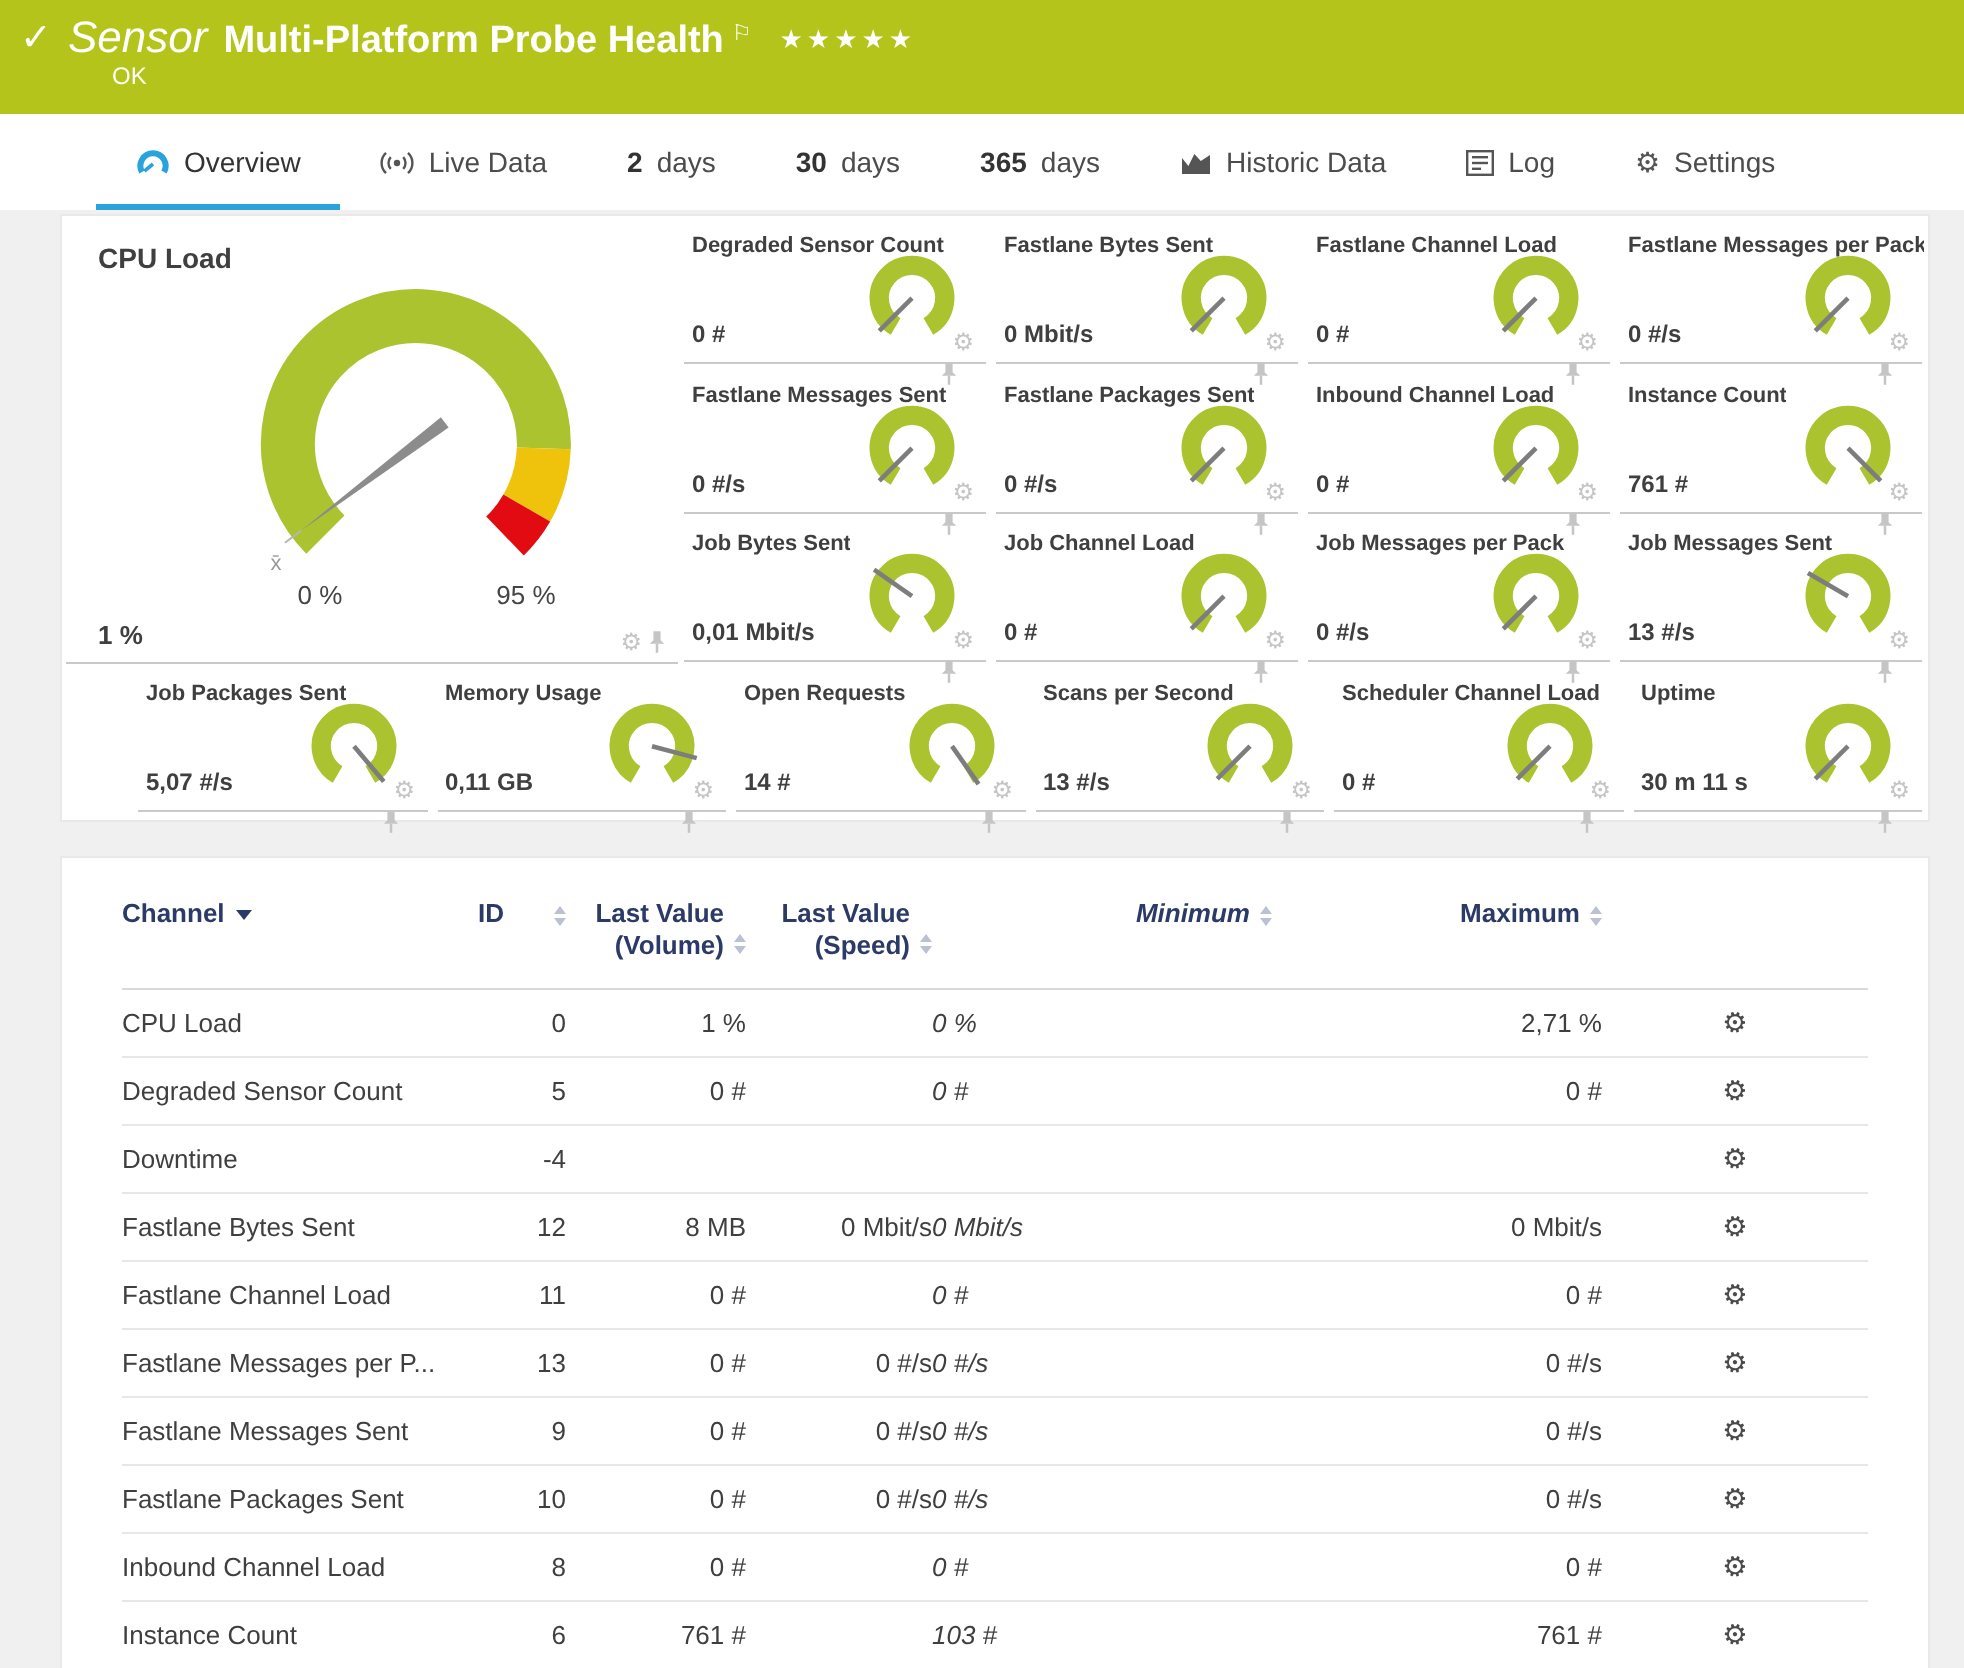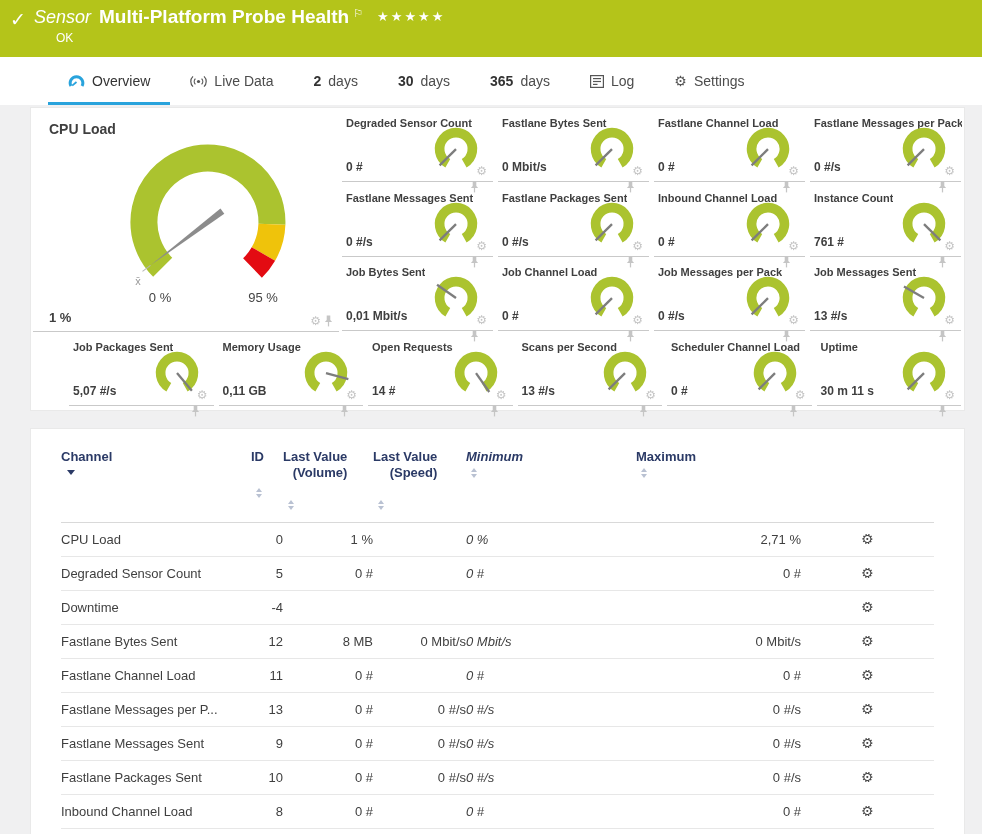--- a/index.html
+++ b/index.html
@@ -5,21 +5,21 @@
   html,body{margin:0;padding:0;}
   body{
     width:982px;height:834px;overflow:hidden;
     font-family:"Liberation Sans","DejaVu Sans",sans-serif;
     background:#f0f0f1;color:#3f3f3f;
   }
   
   .status-bar{height:57px;background:#b4c41a;position:relative;color:#fff;}
   .status-bar .check{position:absolute;left:10px;top:8px;font-size:19px;font-weight:bold;}
   .status-line{position:absolute;left:34px;top:6px;white-space:nowrap;}
-  .kind{font-style:italic;font-size:18px;margin-right:8px;}
+  .kind{font-style:italic;font-size:22px;margin-right:8px;}
   .sensor-title{font-weight:bold;font-size:19px;}
   .flag{font-size:11px;vertical-align:super;margin-left:4px;}
   .stars{font-size:13px;letter-spacing:2px;margin-left:14px;vertical-align:2px;}
   .status-ok{position:absolute;left:56px;top:31px;font-size:12px;font-weight:normal;}
   
   .tabbar{height:48px;background:#fff;display:flex;align-items:flex-end;padding-left:48px;}
   .tab{display:flex;align-items:center;gap:7px;font-size:14px;color:#4c4c4c;
        padding:0 20px 13px 20px;cursor:pointer;border-bottom:3px solid transparent;white-space:nowrap;margin-top:23px;}
   .tab.active{border-bottom-color:#29a3dc;color:#333;}
   .tab .num{font-weight:bold;color:#333;}
@@ -48,21 +48,21 @@
   .t-head{display:flex;align-items:flex-start;font-size:13px;font-weight:bold;color:#2b3a66;
           padding-bottom:12px;border-bottom:1px solid #d9d9d9;}
   .t-row{display:flex;align-items:center;height:33px;border-bottom:1px solid #e7e7e7;font-size:13px;}
   .c-channel{width:190px;text-align:left;overflow:hidden;white-space:nowrap;}
   .c-id{width:32px;text-align:right;gap:20px;}
   .c-vol{width:90px;text-align:right;}
   .c-speed{width:93px;text-align:right;}
   .c-min{width:170px;font-style:italic;}
   .c-max{width:165px;text-align:right;}
   .c-gear{flex:1;text-align:center;}
-  .h-cell{display:inline-flex;justify-content:flex-end;align-items:flex-start;flex-direction:column;}
+  .h-cell{display:inline-flex;justify-content:flex-end;align-items:flex-start;}
   .h-left{justify-content:flex-start;}
   .h-lines{text-align:right;line-height:1.25;}
   .sort{display:inline-flex;flex-direction:column;gap:2px;margin-left:5px;margin-top:4px;}
   .sort i{width:0;height:0;border-left:3.5px solid transparent;border-right:3.5px solid transparent;}
   .sort .up{border-bottom:4px solid #b9c1d2;}
   .sort .down{border-top:4px solid #b9c1d2;}
   .caret-down{width:0;height:0;border-left:4px solid transparent;border-right:4px solid transparent;
               border-top:5px solid #2b3a66;margin-left:6px;margin-top:6px;display:inline-block;}
   .row-gear{font-size:14px;color:#4a4a4a;cursor:pointer;display:inline-block;transform:rotate(20deg);}
 </style>
@@ -99,20 +99,26 @@
     <span class="num">2</span>
     <span>days</span>
   </div>
   <div class="tab">
     <span class="num">30</span>
     <span>days</span>
   </div>
   <div class="tab">
     <span class="num">365</span>
     <span>days</span>
+  </div>
+  <div class="tab">
+    <svg width="16" height="13" viewBox="0 0 16 13">
+      <path d="M1 12 V4 l3.2 4 3-6 3.2 3.5 4.6-3 V12 z" fill="#555"></path>
+    </svg>
+    <span>Historic Data</span>
   </div>
   <div class="tab">
     <svg width="14" height="13" viewBox="0 0 14 13">
       <rect x="0.6" y="0.6" width="12.8" height="11.8" fill="none" stroke="#555" stroke-width="1.2"></rect>
       <line x1="3" y1="3.6" x2="11" y2="3.6" stroke="#555" stroke-width="1.2"></line>
       <line x1="3" y1="6.5" x2="11" y2="6.5" stroke="#555" stroke-width="1.2"></line>
       <line x1="3" y1="9.4" x2="7.5" y2="9.4" stroke="#555" stroke-width="1.2"></line>
     </svg>
     <span>Log</span>
   </div>

